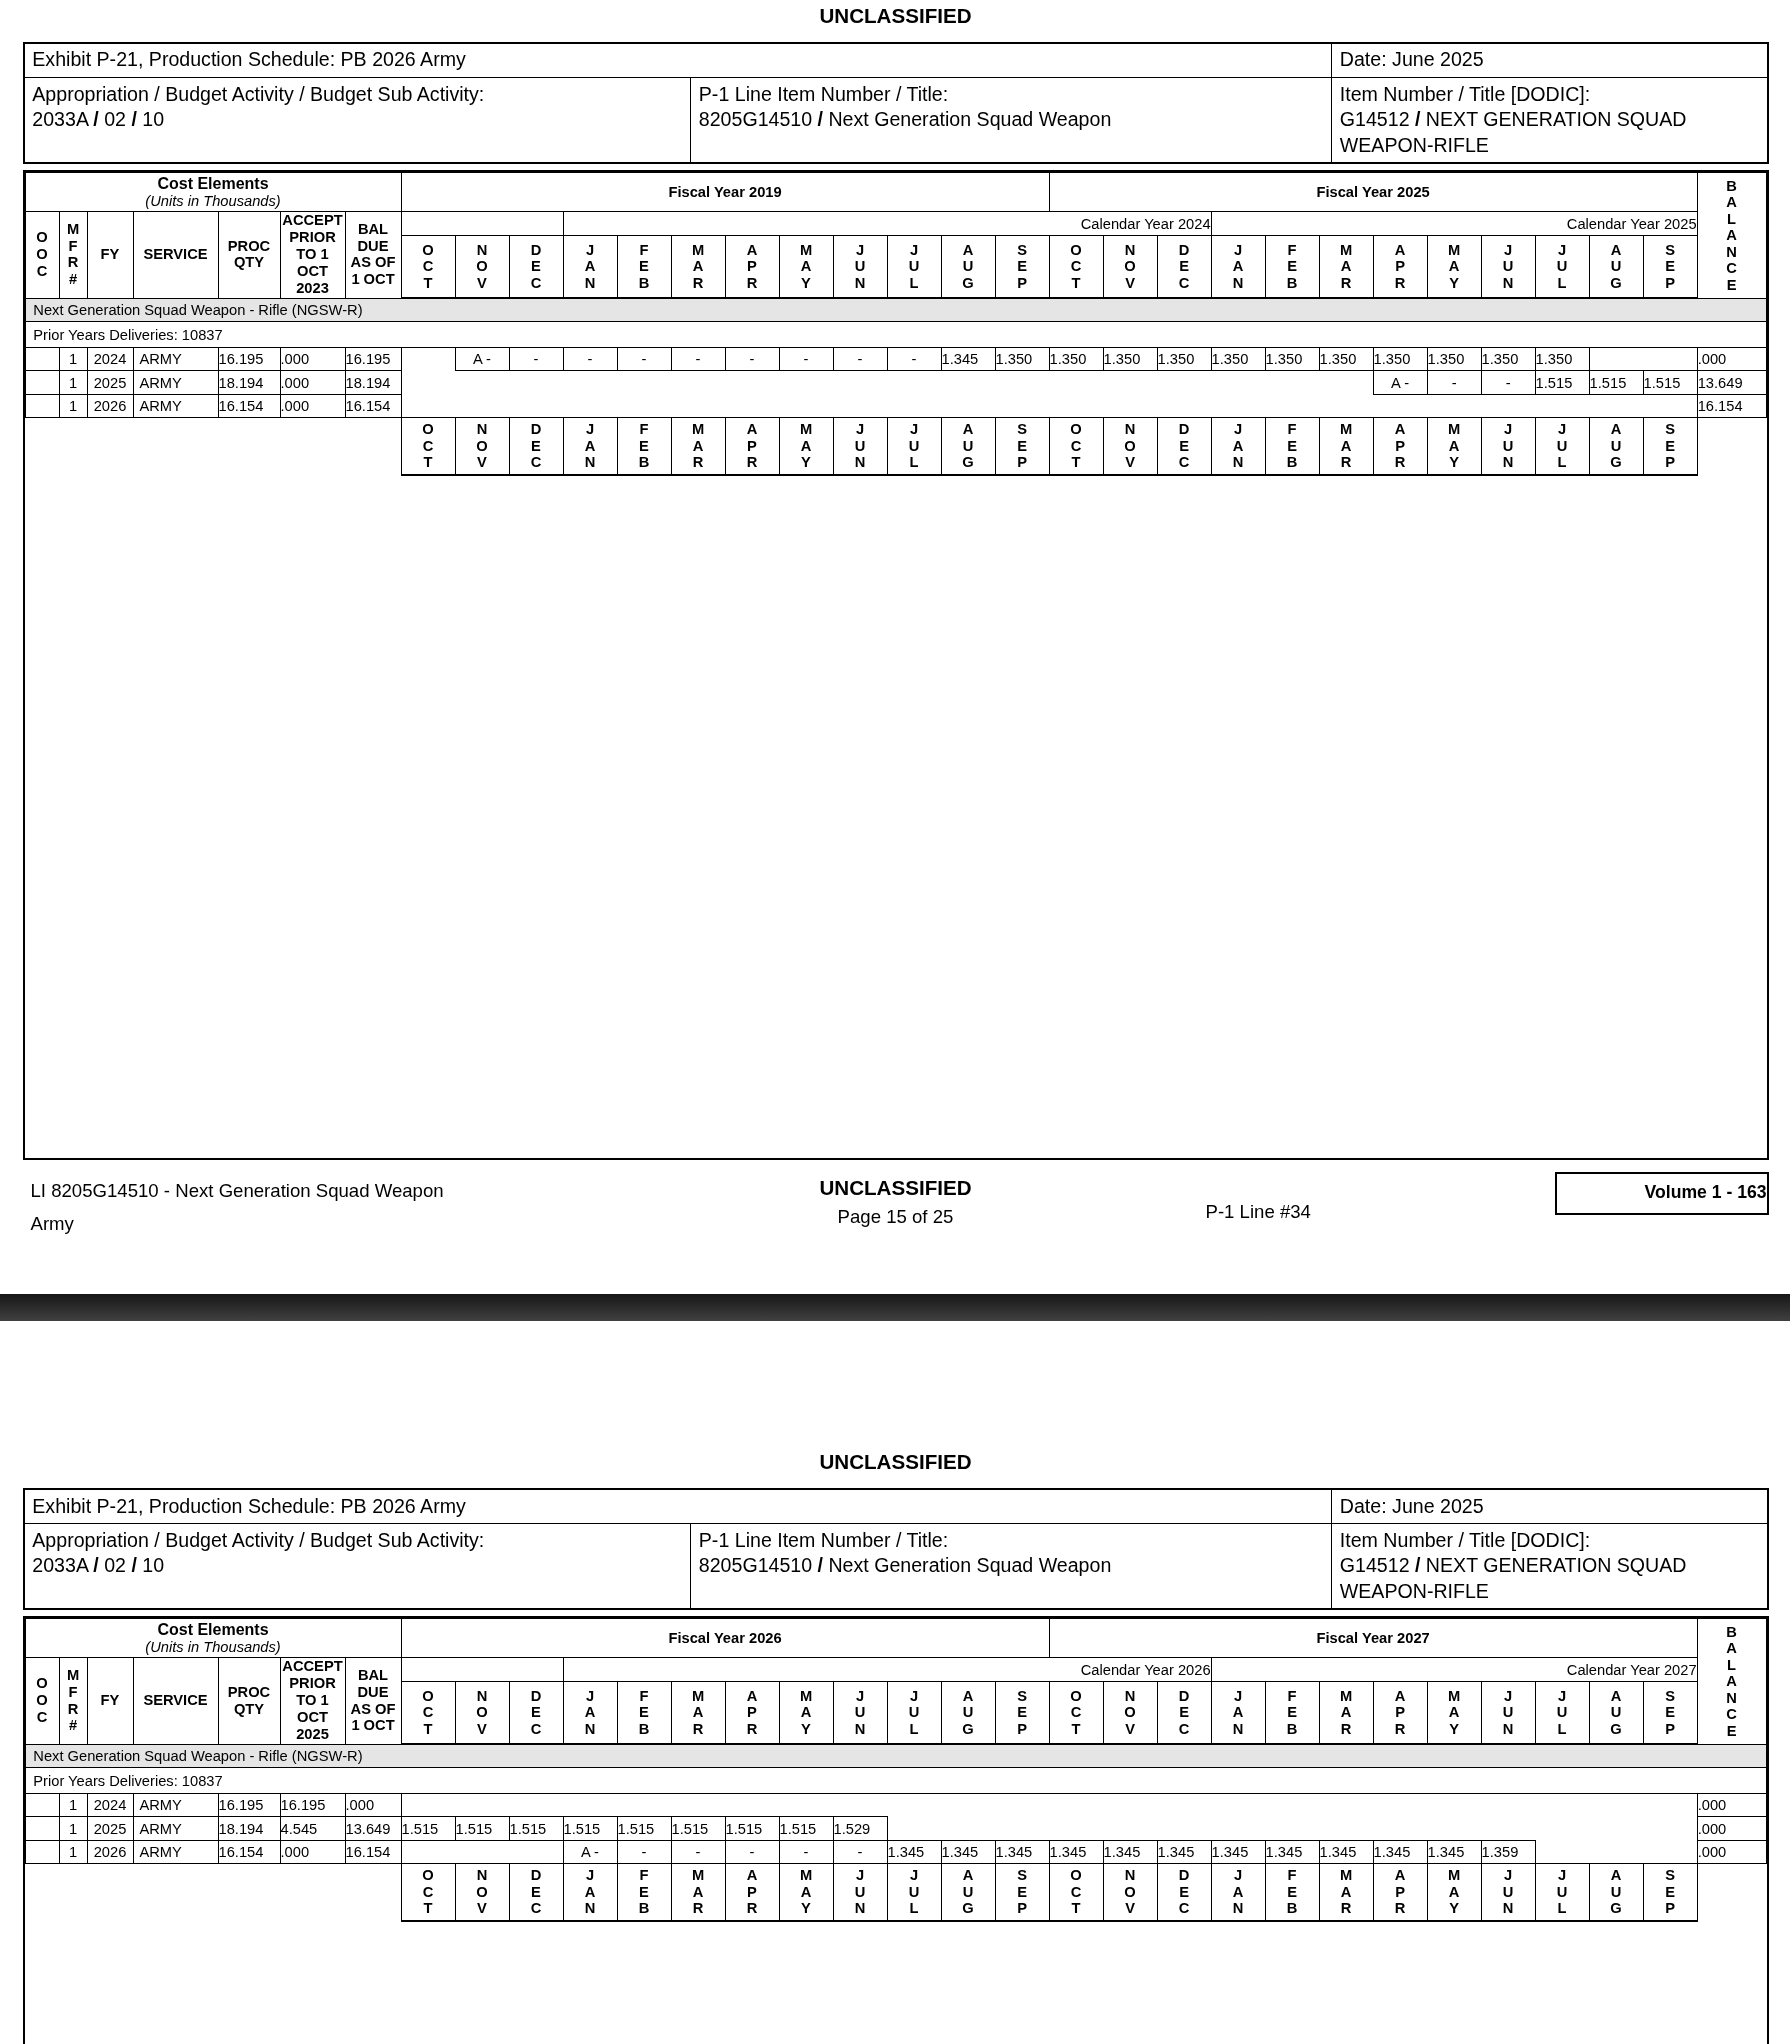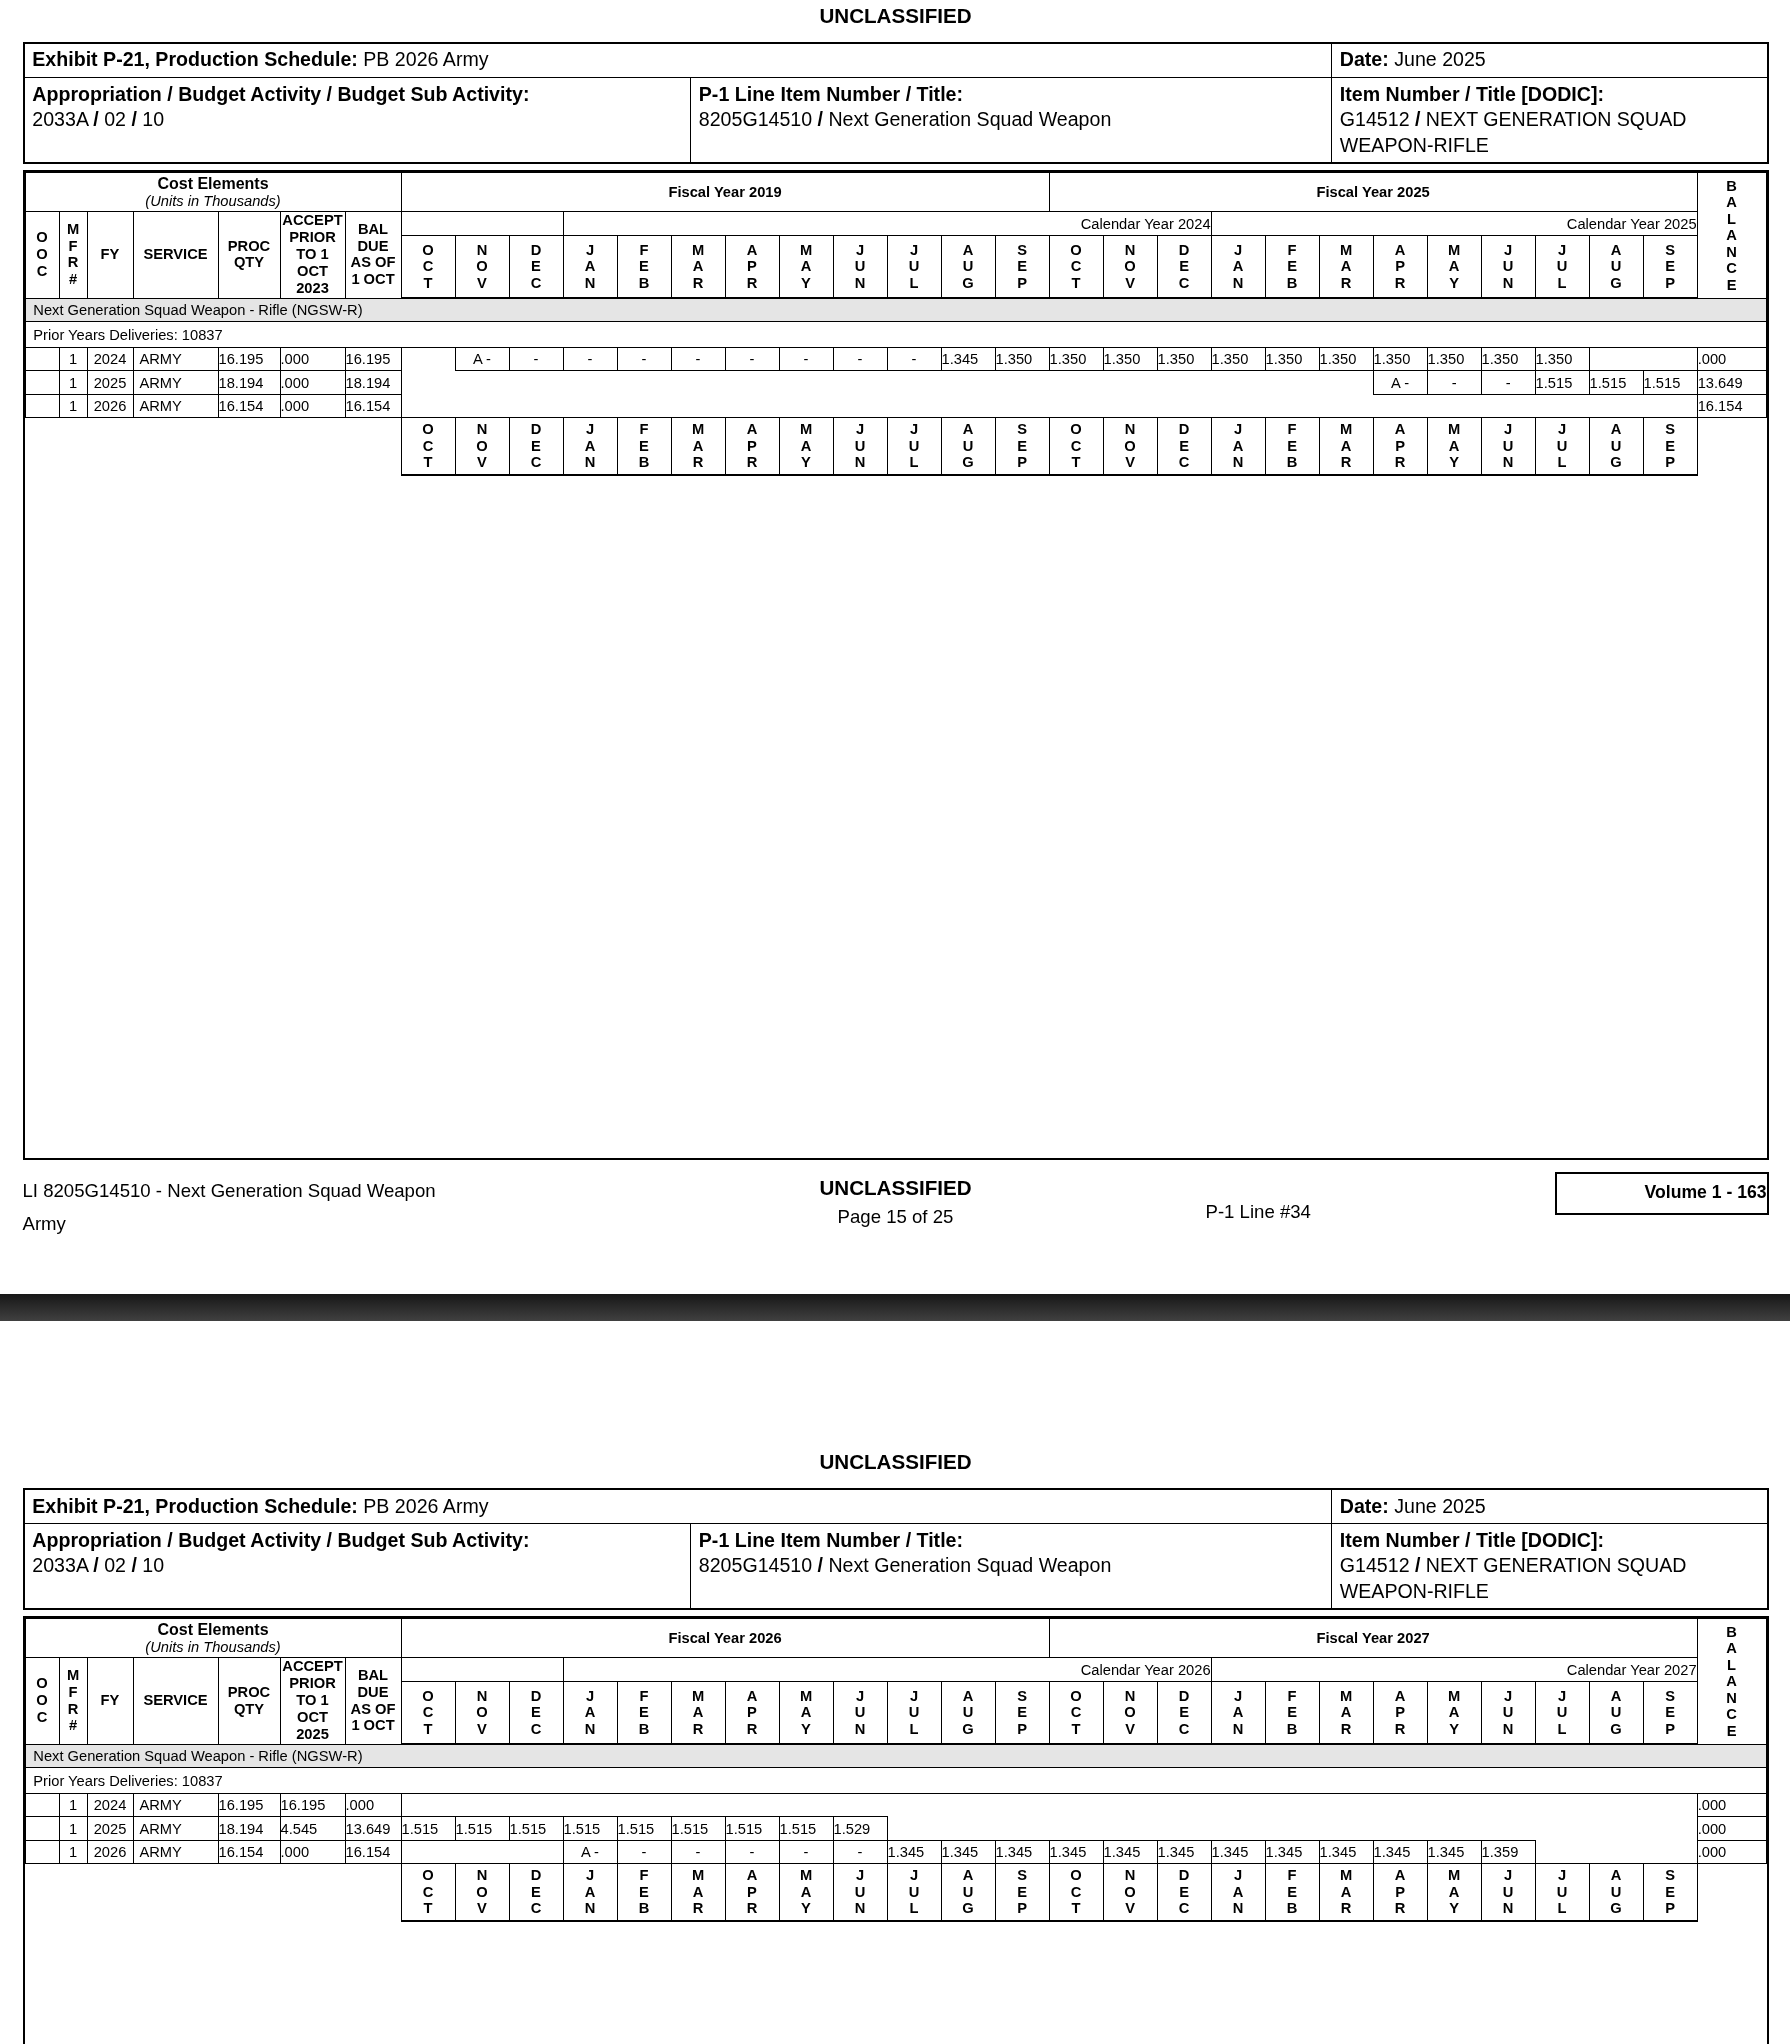--- a/index.html
+++ b/index.html
@@ -4,21 +4,21 @@
 <style>
 *{box-sizing:border-box;margin:0;padding:0}
 html,body{background:#fff}
 body{width:1791px;height:2045px;overflow:hidden;color:#000;font-family:"Liberation Sans",sans-serif}
 .classification{text-align:center;font-weight:bold;font-size:20.6px;padding-top:3.9px}
 .cls2{padding-top:0;margin-top:129px}
 .page{margin-left:22.5px;width:1746px}
 .hdrtable{width:100%;border-collapse:collapse;margin-top:13.7px;border:2px solid #000}
 .hdrtable td{border:1px solid #000;vertical-align:top;padding:3.9px 7.8px;font-size:19.6px;line-height:1.3}
 .hdrtable tr.row2 td{height:86px}
-.lbl{font-weight:bold}
+.lbl{font-weight:normal}
 .prodwrap{margin-top:5.9px;border:2px solid #000;border-top-width:2.9px}
 .openbottom{border-bottom:none}
 .prod{width:100%;border-collapse:collapse;table-layout:fixed}
 .prod td{font-size:14.7px;vertical-align:middle;overflow:hidden}
 .b{border:1px solid #000}
 .off{border:none}
 .ce{text-align:center}
 .ce-t{font-weight:bold;font-size:16px}
 .ce-s{font-style:italic;font-size:14.7px}
 .band-fy{font-weight:bold;text-align:center;height:39px;font-size:14.7px}
@@ -29,21 +29,21 @@
 .monhdr{height:57px;border-bottom-width:2px}
 .balh{font-weight:bold;text-align:center;white-space:pre-line;font-size:13.7px;line-height:1.12}
 .gband{background:#e5e5e5;font-size:15.7px;padding:2px 7.8px;height:23.5px;text-align:left}
 .prior{font-size:15.7px;padding:2px 7.8px;height:25.5px;text-align:left}
 .datarow td{height:23.5px}
 .ctr{text-align:center}
 .svc{text-align:left;padding-left:5.9px}
 .num{text-align:left;padding-right:3.9px}
 .mark{text-align:center}
 .pfooter{position:relative;margin-top:11.8px;height:53px;font-size:18.6px}
-.f-left{position:absolute;left:0;top:2px;line-height:1.8}
+.f-left{position:absolute;left:8px;top:2px;line-height:1.8}
 .f-center{position:absolute;left:0;right:0;top:0;text-align:center;line-height:1.55}
 .f-uc{font-weight:bold;font-size:20.6px}
 .f-p1{position:absolute;left:1183px;top:29px}
 .f-vol{position:absolute;right:0;top:0;width:214px;height:43px;border:2px solid #000;border-top-width:2.9px;border-bottom-width:2.9px;font-weight:bold;font-size:17.6px;text-align:right;line-height:36px}
 .divider{margin-top:69px;height:27.4px;width:1791px;background:linear-gradient(180deg,#171717,#404040)}
 </style>
 </head>
 <body>
 
 <div class="classification">UNCLASSIFIED</div>

